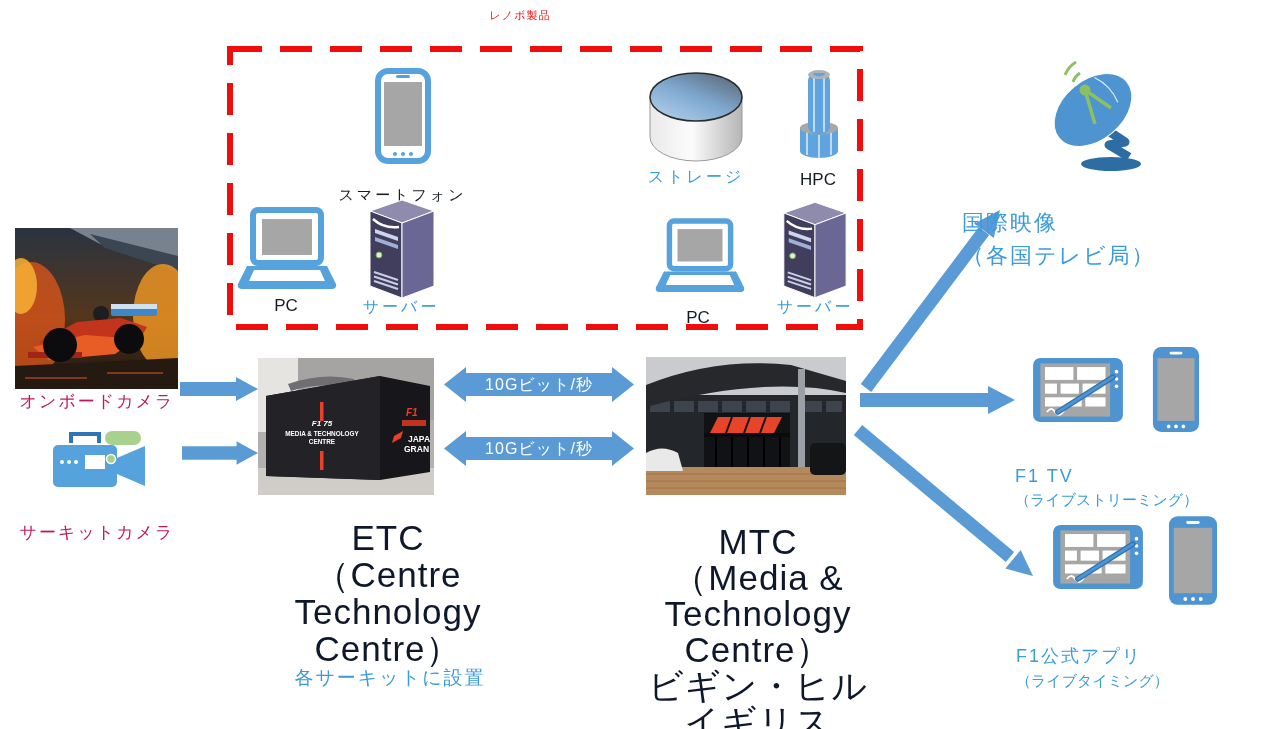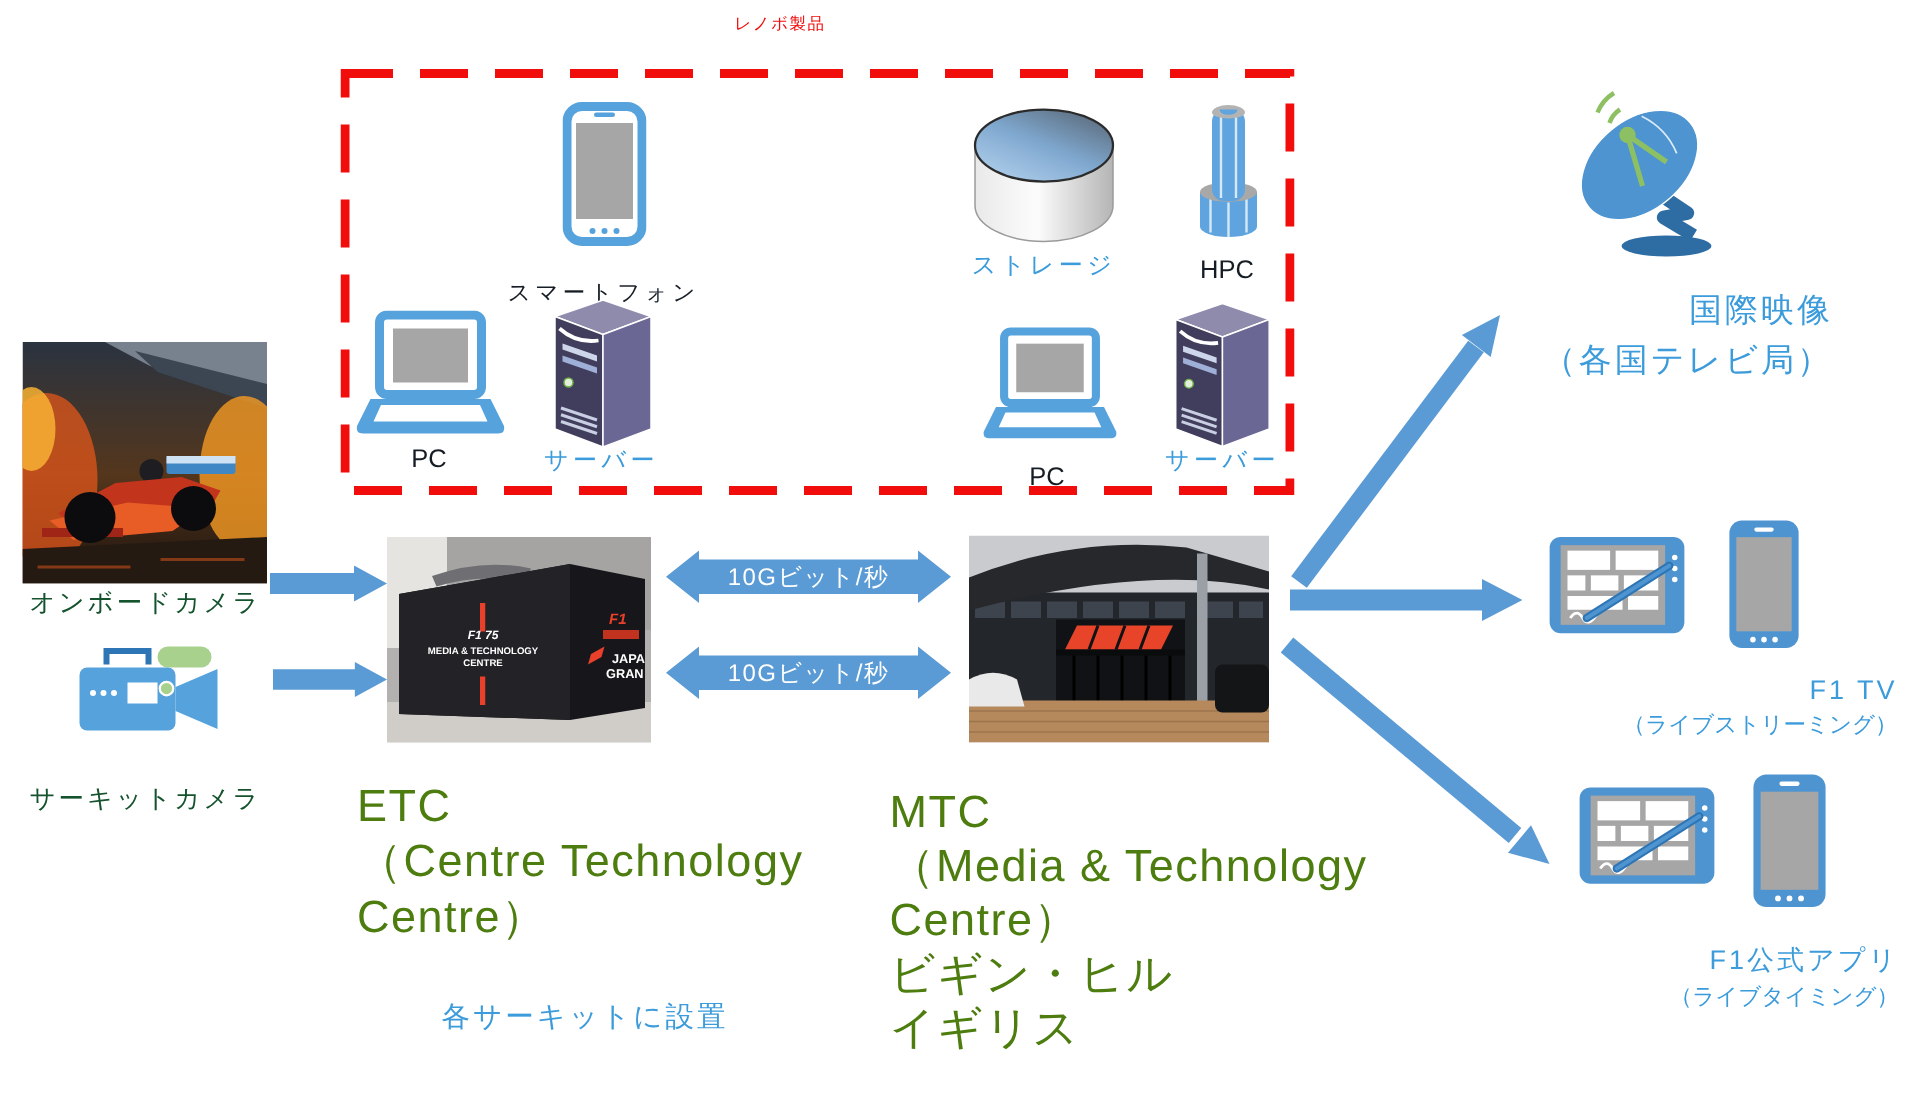--- a/index.html
+++ b/index.html
@@ -6,24 +6,24 @@
   #canvas{
     position:relative;width:1278px;height:729px;background:#ffffff;overflow:hidden;
     font-family:"Liberation Sans","DejaVu Sans",sans-serif;
   }
   .abs{position:absolute;}
   .lbl{white-space:nowrap;text-align:center;}
   .blue{color:#3B9BDB;}
   .black{color:#151c24;}
   .red{color:#F20D0D;}
   .dev-label{font-size:16px;letter-spacing:3px;}
-  .cam-label{font-size:17px;letter-spacing:2px;color:#14532d;}
-  .big-title{font-size:30px;line-height:37px;color:#4d7c0f;text-align:left;letter-spacing:1px;}
+  .cam-label{font-size:17px;letter-spacing:2px;color:#be185d;}
+  .big-title{font-size:35px;line-height:37px;color:#0f172a;text-align:center;letter-spacing:1px;}
   .note-title{font-size:19px;color:#3B9BDB;text-align:center;letter-spacing:2px;}
-  .out-title{color:#3B9BDB;text-align:right;}
+  .out-title{color:#3B9BDB;text-align:left;margin-top:16px;}
   svg{display:block;}
 </style>
 </head>
 <body>
 
 <div id="canvas">
 
   <div class="abs lbl red" style="left:455px;top:8px;width:130px;font-size:11px;letter-spacing:1px;">レノボ製品</div>
 
   <svg class="abs" style="left:227px;top:46px;" width="636" height="284" viewBox="0 0 636 284">

